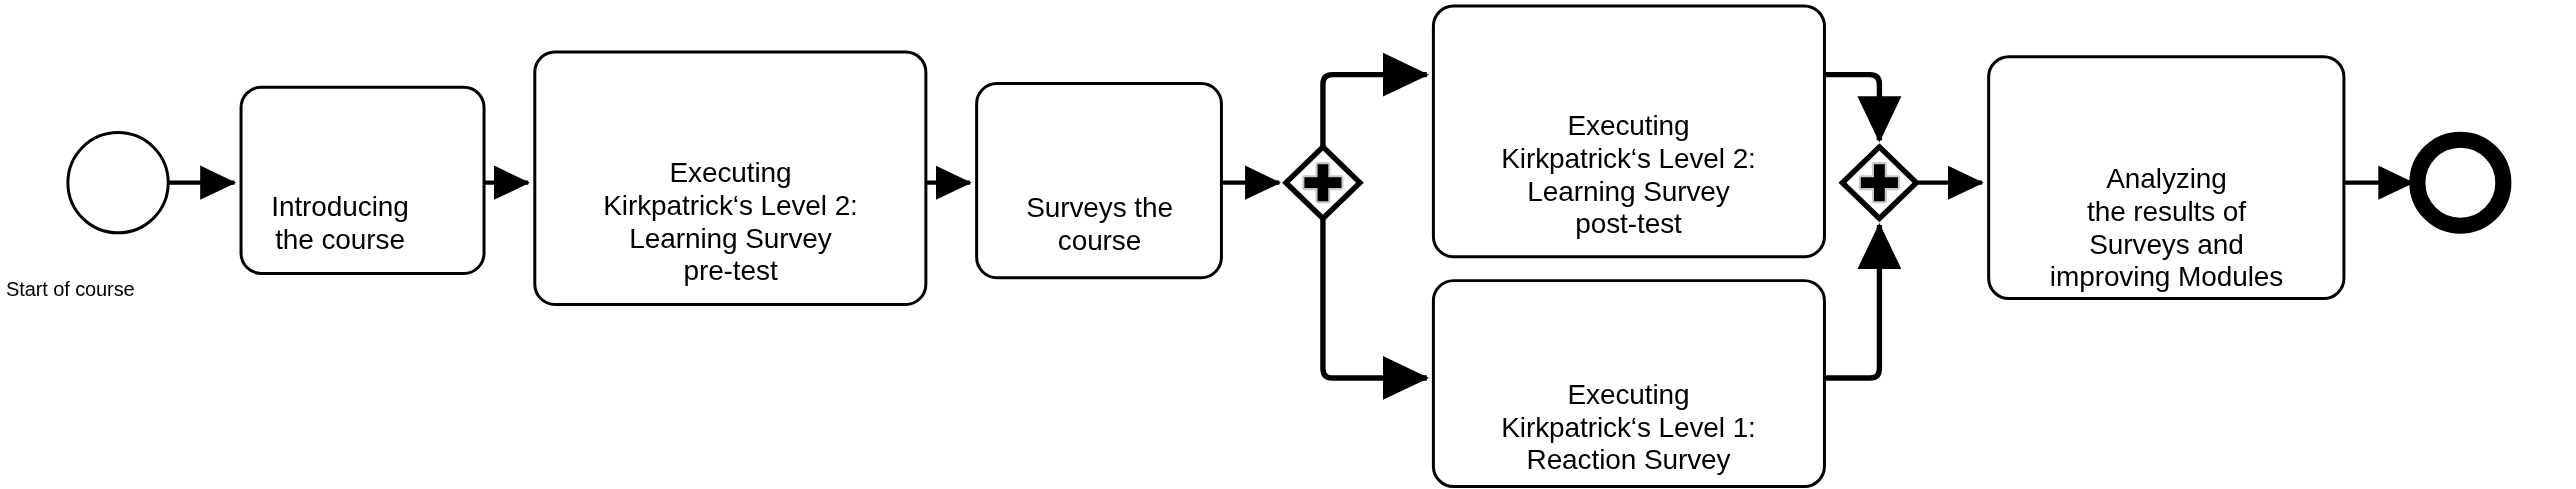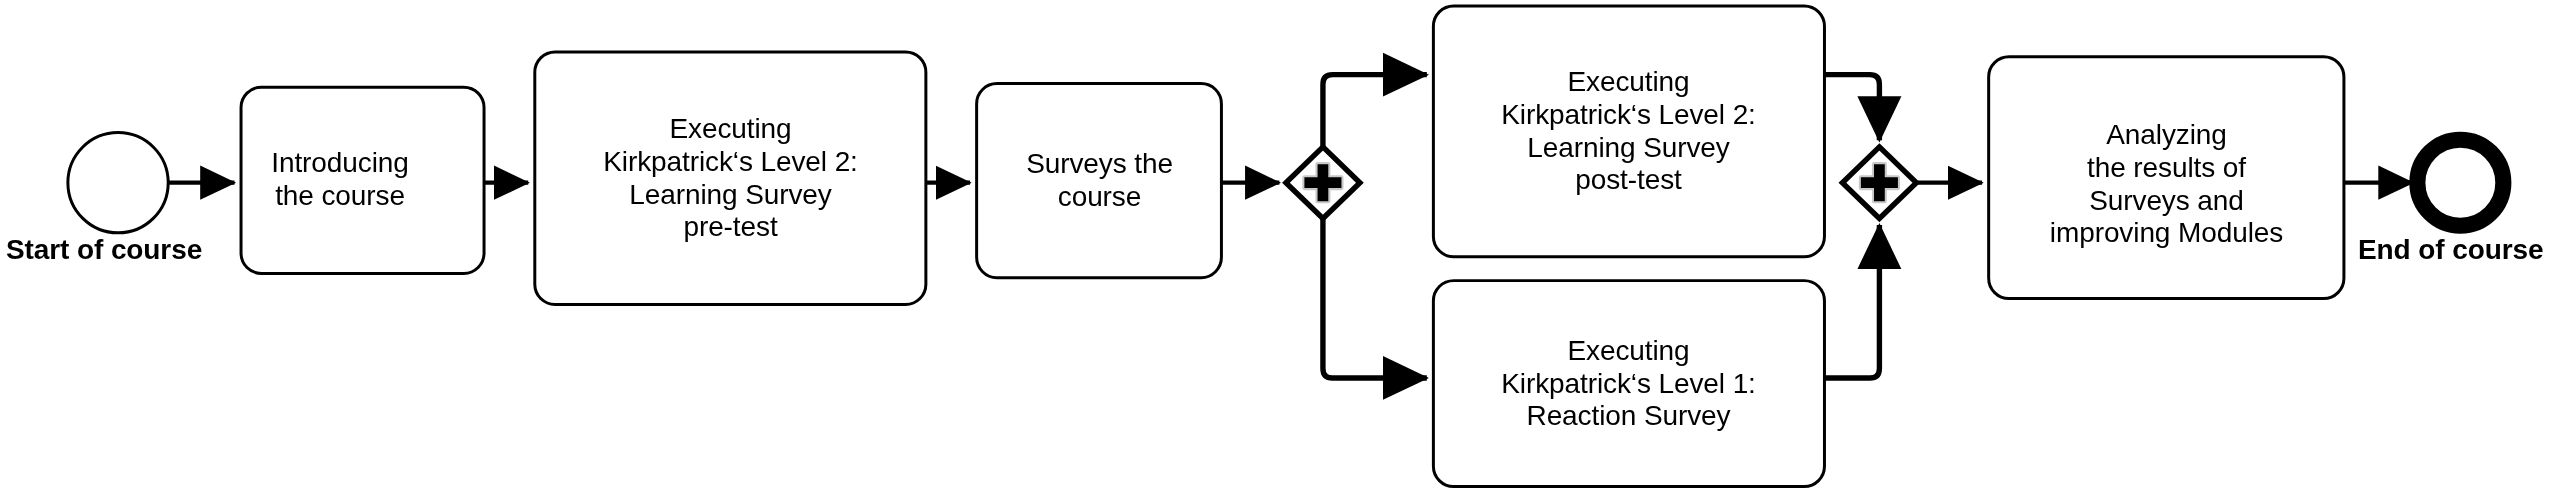--- a/index.html
+++ b/index.html
@@ -29,32 +29,32 @@
   .task-label,
   .event-label {
     position: absolute;
     font-family: "Liberation Sans", sans-serif;
     color: #000000;
     white-space: pre-line;
     text-align: center;
     line-height: 1.17;
     letter-spacing: -0.1px;
     pointer-events: none;
+    margin-top: 44px;
   }
   .task-label {
     font-size: 28px;
     display: flex;
     align-items: center;
     justify-content: center;
   }
   .event-label {
-    font-size: 28px;
+    font-size: 20px;
     text-align: left;
     white-space: nowrap;
-    font-weight: bold;
   }
 </style>
 </head>
 <body>
 
 <div id="diagram-root">
 
   <svg id="bpmn-svg" viewBox="0 0 4313 819" xmlns="http://www.w3.org/2000/svg">
     <defs>
       <marker id="arrowhead" markerWidth="9" markerHeight="9" refX="8.2" refY="4.5" orient="auto" markerUnits="strokeWidth">
@@ -138,16 +138,15 @@
 
   <div class="task-label" style="left:1433px; top:281px; width:391px; height:206px;">Executing
 Kirkpatrick‘s Level 1:
 Reaction Survey</div>
 
   <div class="task-label" style="left:1989px; top:57px; width:355px; height:255px;">Analyzing
 the results of
 Surveys and
 improving Modules</div>
 
-  <div class="event-label" style="left:2358px; top:234px; width:218px;">End of course</div>
 
 </div>
 
 
 </body></html>

